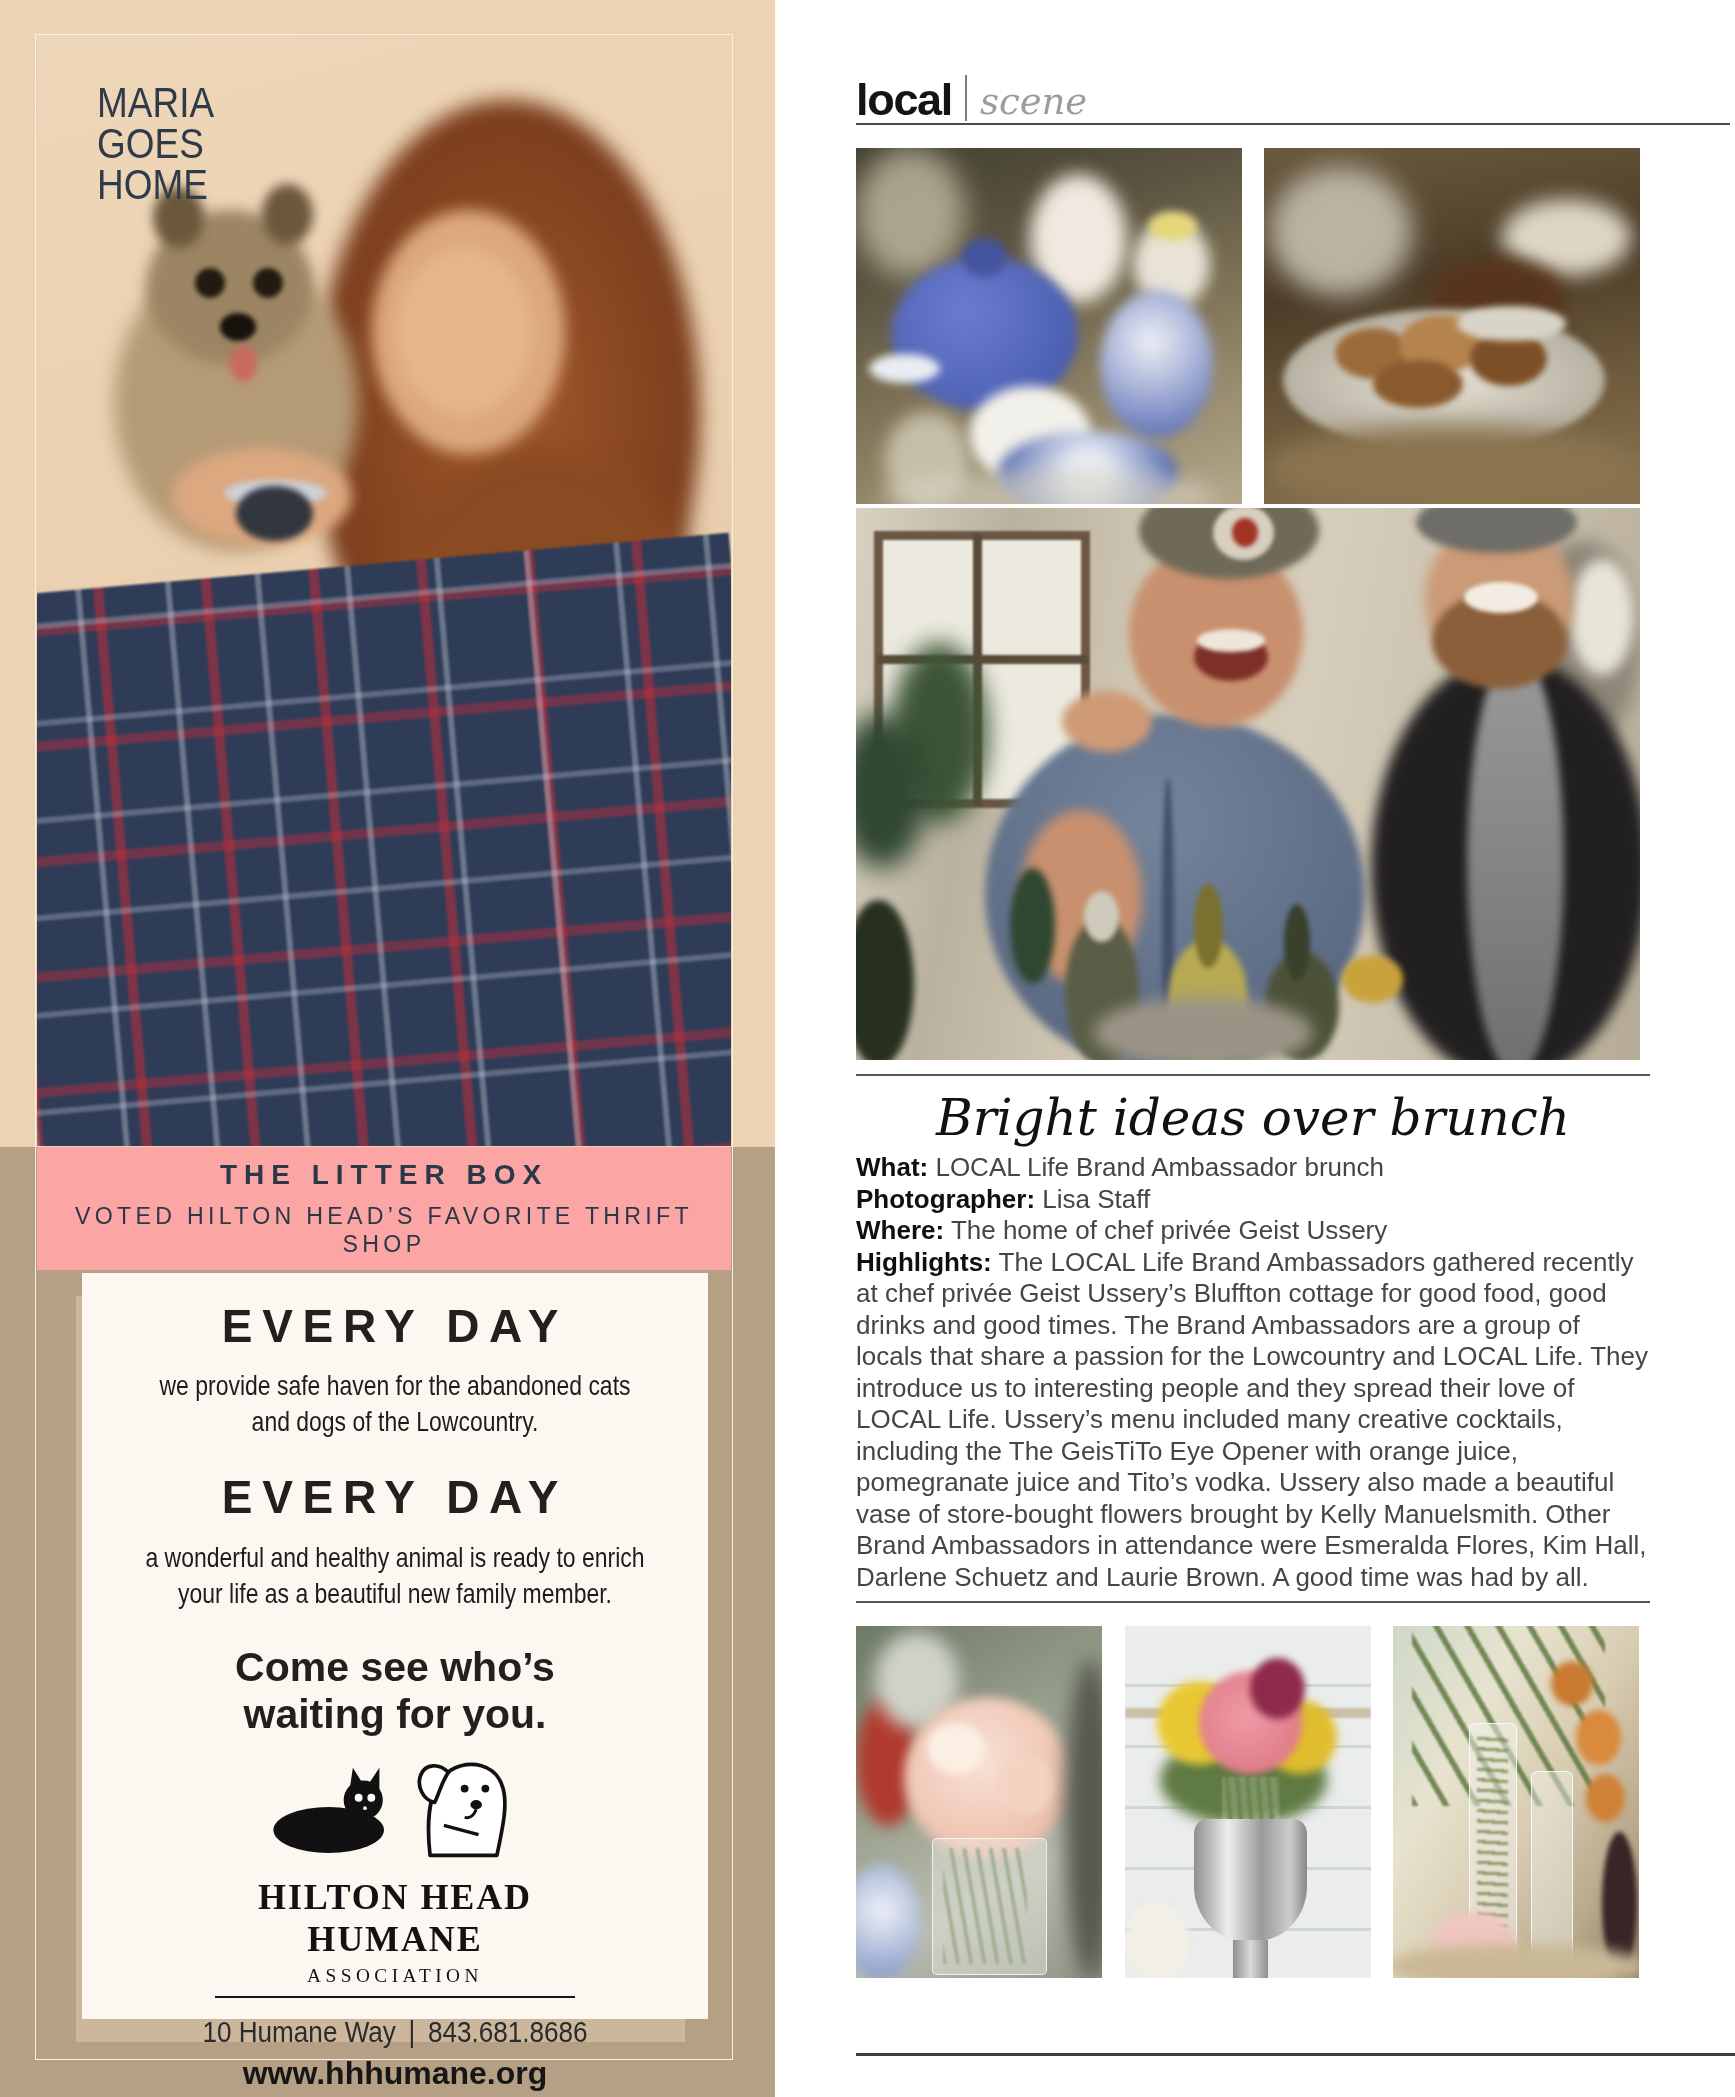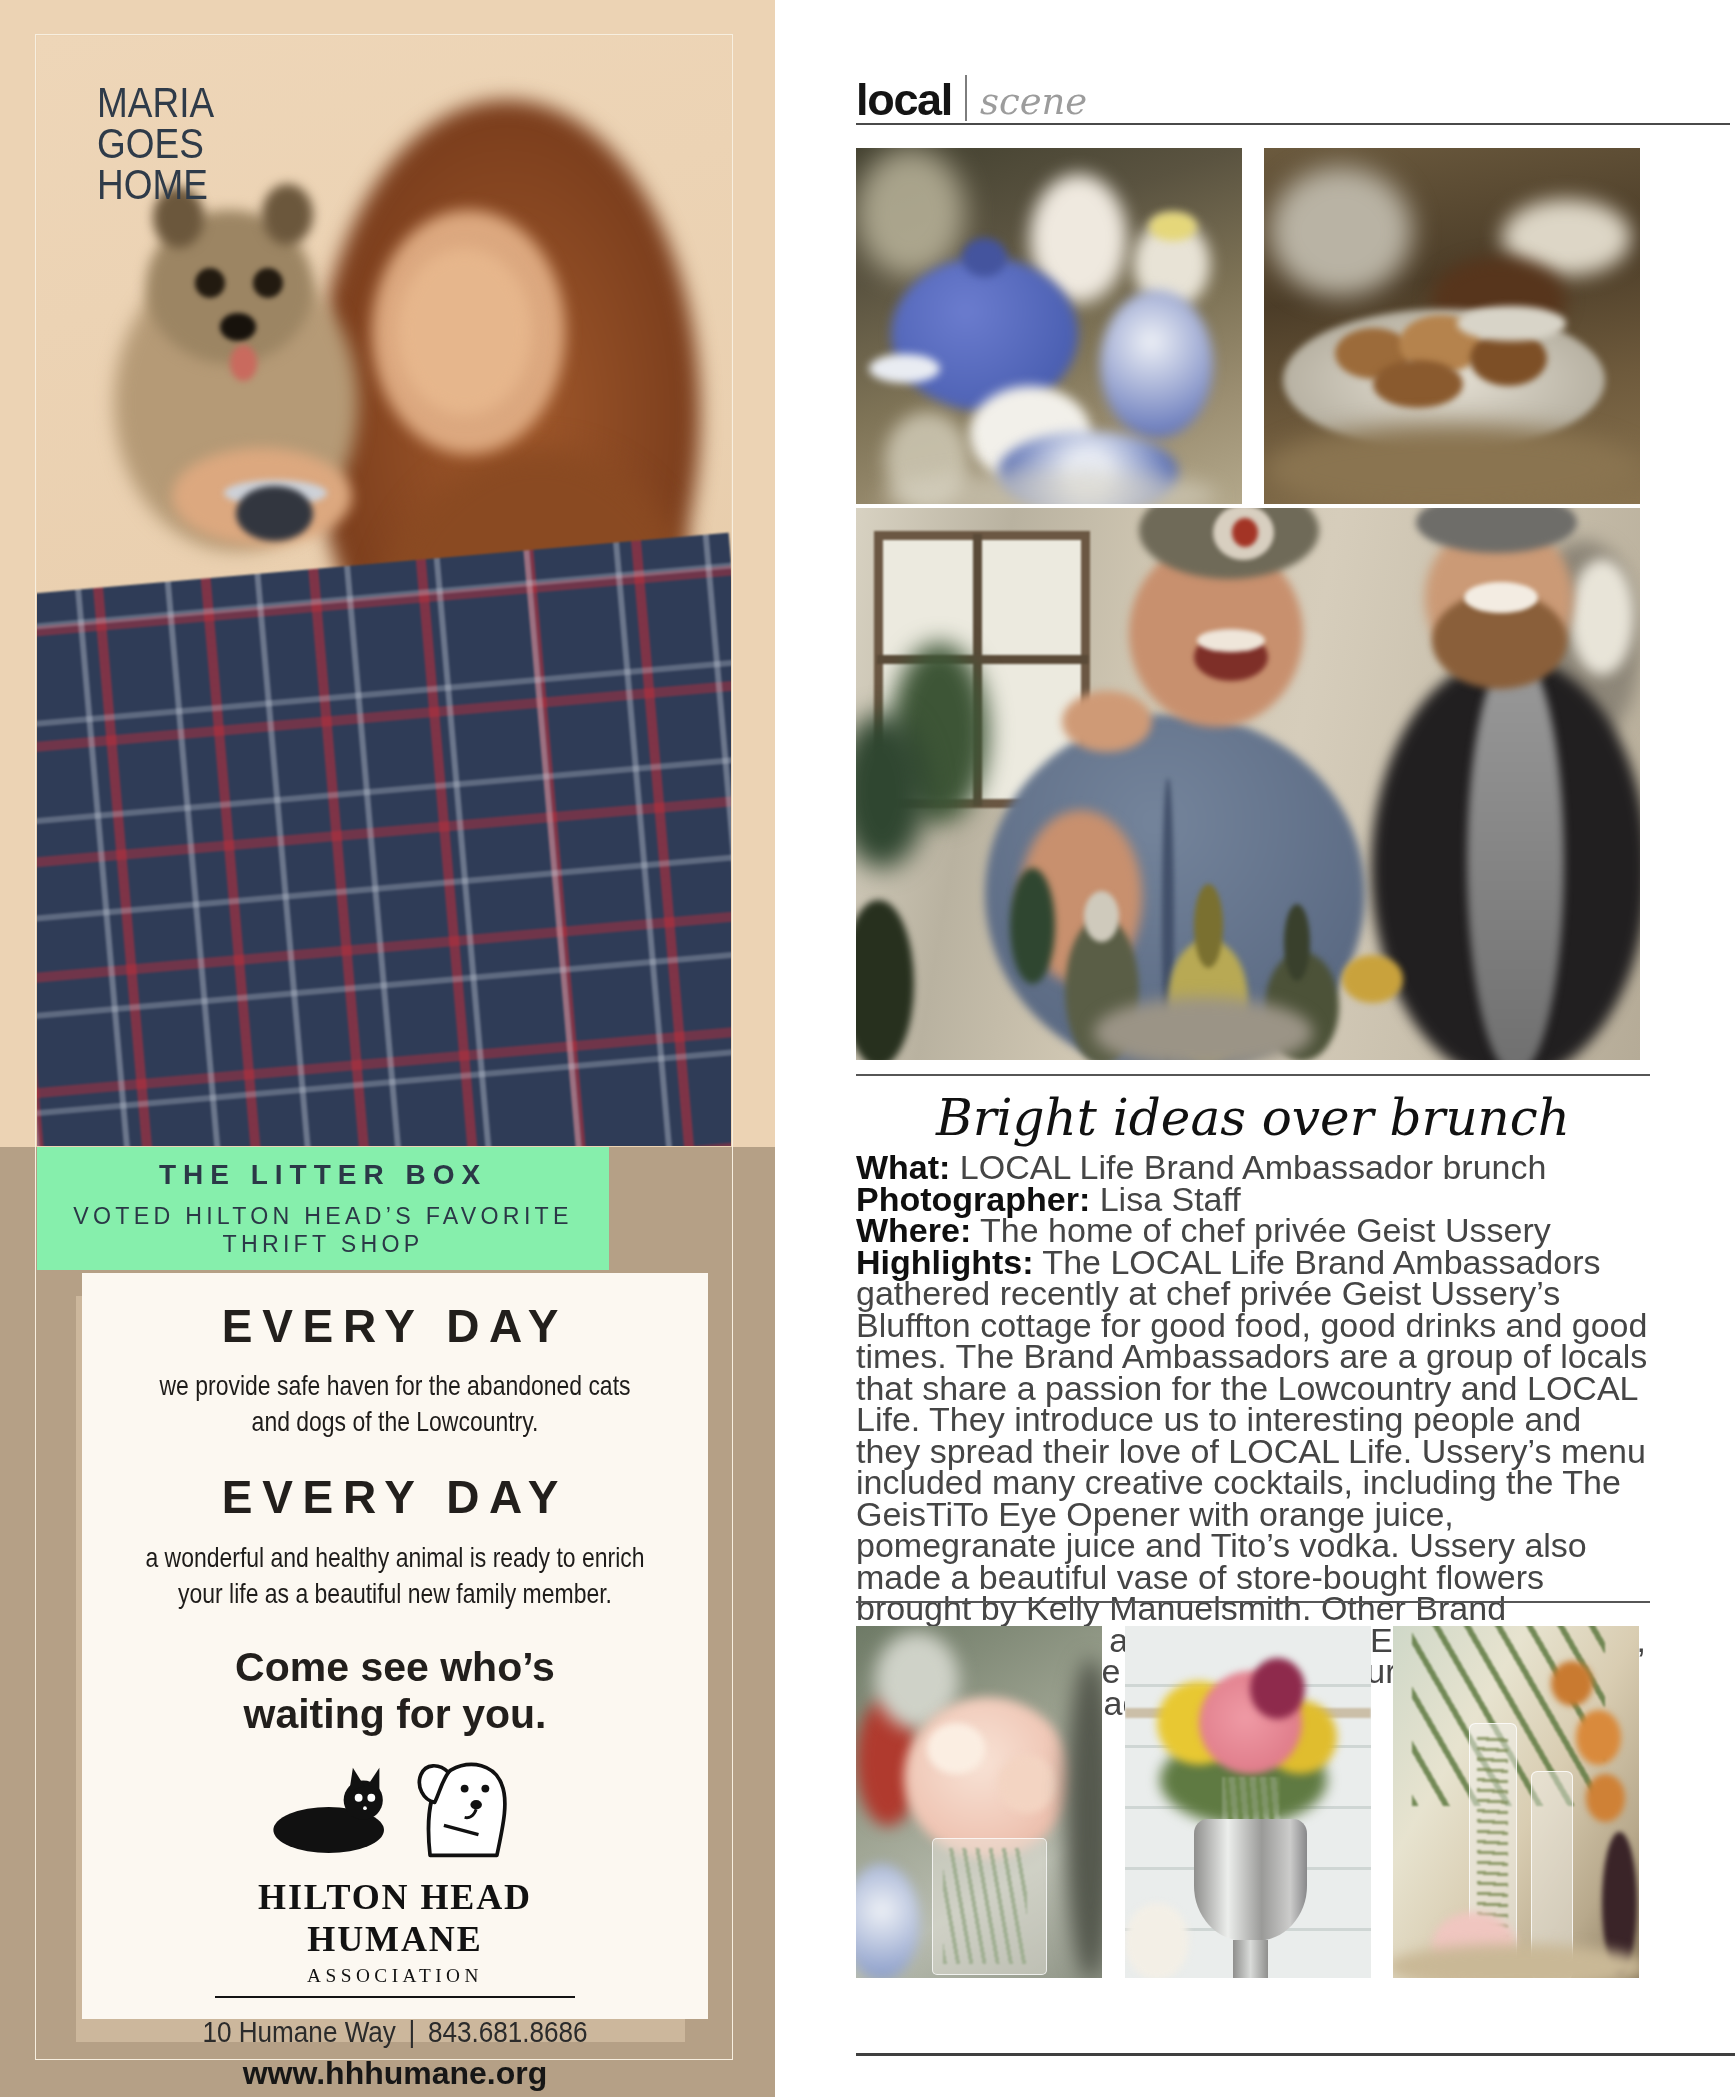--- a/index.html
+++ b/index.html
@@ -8,21 +8,21 @@
   .abs{position:absolute}
   .sh{position:absolute;display:block;border-radius:50%}
   .photo{position:absolute;overflow:hidden}
   
   #ad-bg-top{left:0;top:0;width:775px;height:1147px;background:#ecd3b4}
   #ad-bg-bottom{left:0;top:1147px;width:775px;height:951px;background:#b5a086}
   #ad-frame{left:35px;top:34px;width:698px;height:2026px;border:1.9px solid #f7efe0;box-sizing:border-box}
   #photo-woman{left:37px;top:36px;width:694px;height:1110px;background:linear-gradient(165deg,#eed6b8 0%,#ead0b0 45%,#e3c7a4 72%,#d9bd9b 100%)}
   #ad-headline{left:97px;top:82px;width:109px;text-align:center;color:#2f3b49;
     font-size:42px;line-height:41px;font-weight:400;letter-spacing:0;transform:scaleX(.88);transform-origin:left top}
-  #ad-banner{left:37px;top:1147px;width:572px;height:123px;background:#86efac;color:#2b3847;
+  #ad-banner{left:37px;top:1147px;width:694px;height:123px;background:#fca5a5;color:#2b3847;
     display:flex;flex-direction:column;justify-content:center;align-items:center;text-align:center}
   #ad-banner .t1{font-size:28px;font-weight:700;letter-spacing:7px}
   #ad-banner .t2{font-size:24.4px;font-weight:400;letter-spacing:4.5px;margin-top:10.3px;transform:scaleX(.95)}
   #cream-shadow{left:76px;top:1296px;width:609px;height:746px;background:#ccb79c}
   #cream-box{left:82px;top:1273px;width:626px;height:746px;background:#fcf8f1;text-align:center;color:#1c1c1a}
   .evd{font-size:46px;font-weight:700;letter-spacing:9.7px;color:#221f1c}
   .adp{font-size:28px;line-height:36px;color:#1e1c1a;transform:scaleX(.82);transform-origin:center top}
   #ad-cta{font-size:41px;line-height:47px;font-weight:700;color:#221f1c}
   .logoname1{font-family:"Liberation Serif",serif;font-weight:700;font-size:36px;letter-spacing:1.9px;color:#121212}
   .logoname3{font-family:"Liberation Serif",serif;font-weight:400;font-size:19.3px;letter-spacing:4.5px;color:#121212}
@@ -32,21 +32,21 @@
   #ad-web{font-size:32px;font-weight:700;color:#161616}
   
   #masthead{left:856px;top:75px;display:flex;align-items:flex-end}
   #masthead .brand{font-size:45px;font-weight:700;letter-spacing:-1.3px;color:#141414;line-height:45px}
   #masthead .bar{width:1.9px;height:46px;background:#7d7d7d;margin:0 13px 1.3px 13px}
   #masthead .section{font-family:"DejaVu Serif",serif;font-style:italic;font-size:37px;color:#9c9c9c;line-height:40px}
   #mast-rule{left:856px;top:123px;width:874px;height:1.9px;background:#4a4a4a}
   #rule-1{left:856px;top:1074px;width:794px;height:1.9px;background:#565656}
   #article-title{left:856px;top:1089px;width:794px;text-align:center;
     font-family:"DejaVu Serif",serif;font-style:italic;font-size:50px;color:#111111}
-  #article-body{left:856px;top:1152px;width:795px;font-size:34px;line-height:31.5px;color:#454545}
+  #article-body{left:856px;top:1152px;width:795px;font-size:26px;line-height:31.5px;color:#454545}
   #article-body b{color:#0f0f0f;font-weight:700}
   #article-body .row{margin:0}
   #article-body p{margin:0}
   #rule-2{left:856px;top:1601px;width:794px;height:1.9px;background:#565656}
   #rule-3{left:856px;top:2053px;width:880px;height:2.6px;background:#3f3f3f}
   
   #photo-tea{left:856px;top:148px;width:386px;height:356px;background:linear-gradient(160deg,#42402f 0%,#5a5340 28%,#7e7356 55%,#9c8f72 78%,#b3a88b 100%)}
   #photo-food{left:1264px;top:148px;width:376px;height:356px;background:linear-gradient(170deg,#6b5a3e 0%,#4c3d28 38%,#6e5a3c 68%,#8a7450 100%)}
   #photo-men{left:856px;top:508px;width:784px;height:552px;background:linear-gradient(100deg,#d8d2c2 0%,#b9b2a0 18%,#cfc6b2 35%,#d6cdbb 55%,#c9c0ad 75%,#b5ab97 100%)}
   #photo-f1{left:856px;top:1626px;width:246px;height:352px;background:linear-gradient(150deg,#6e7a66 0%,#9aa08e 40%,#b9bdb0 70%,#8f9486 100%)}

